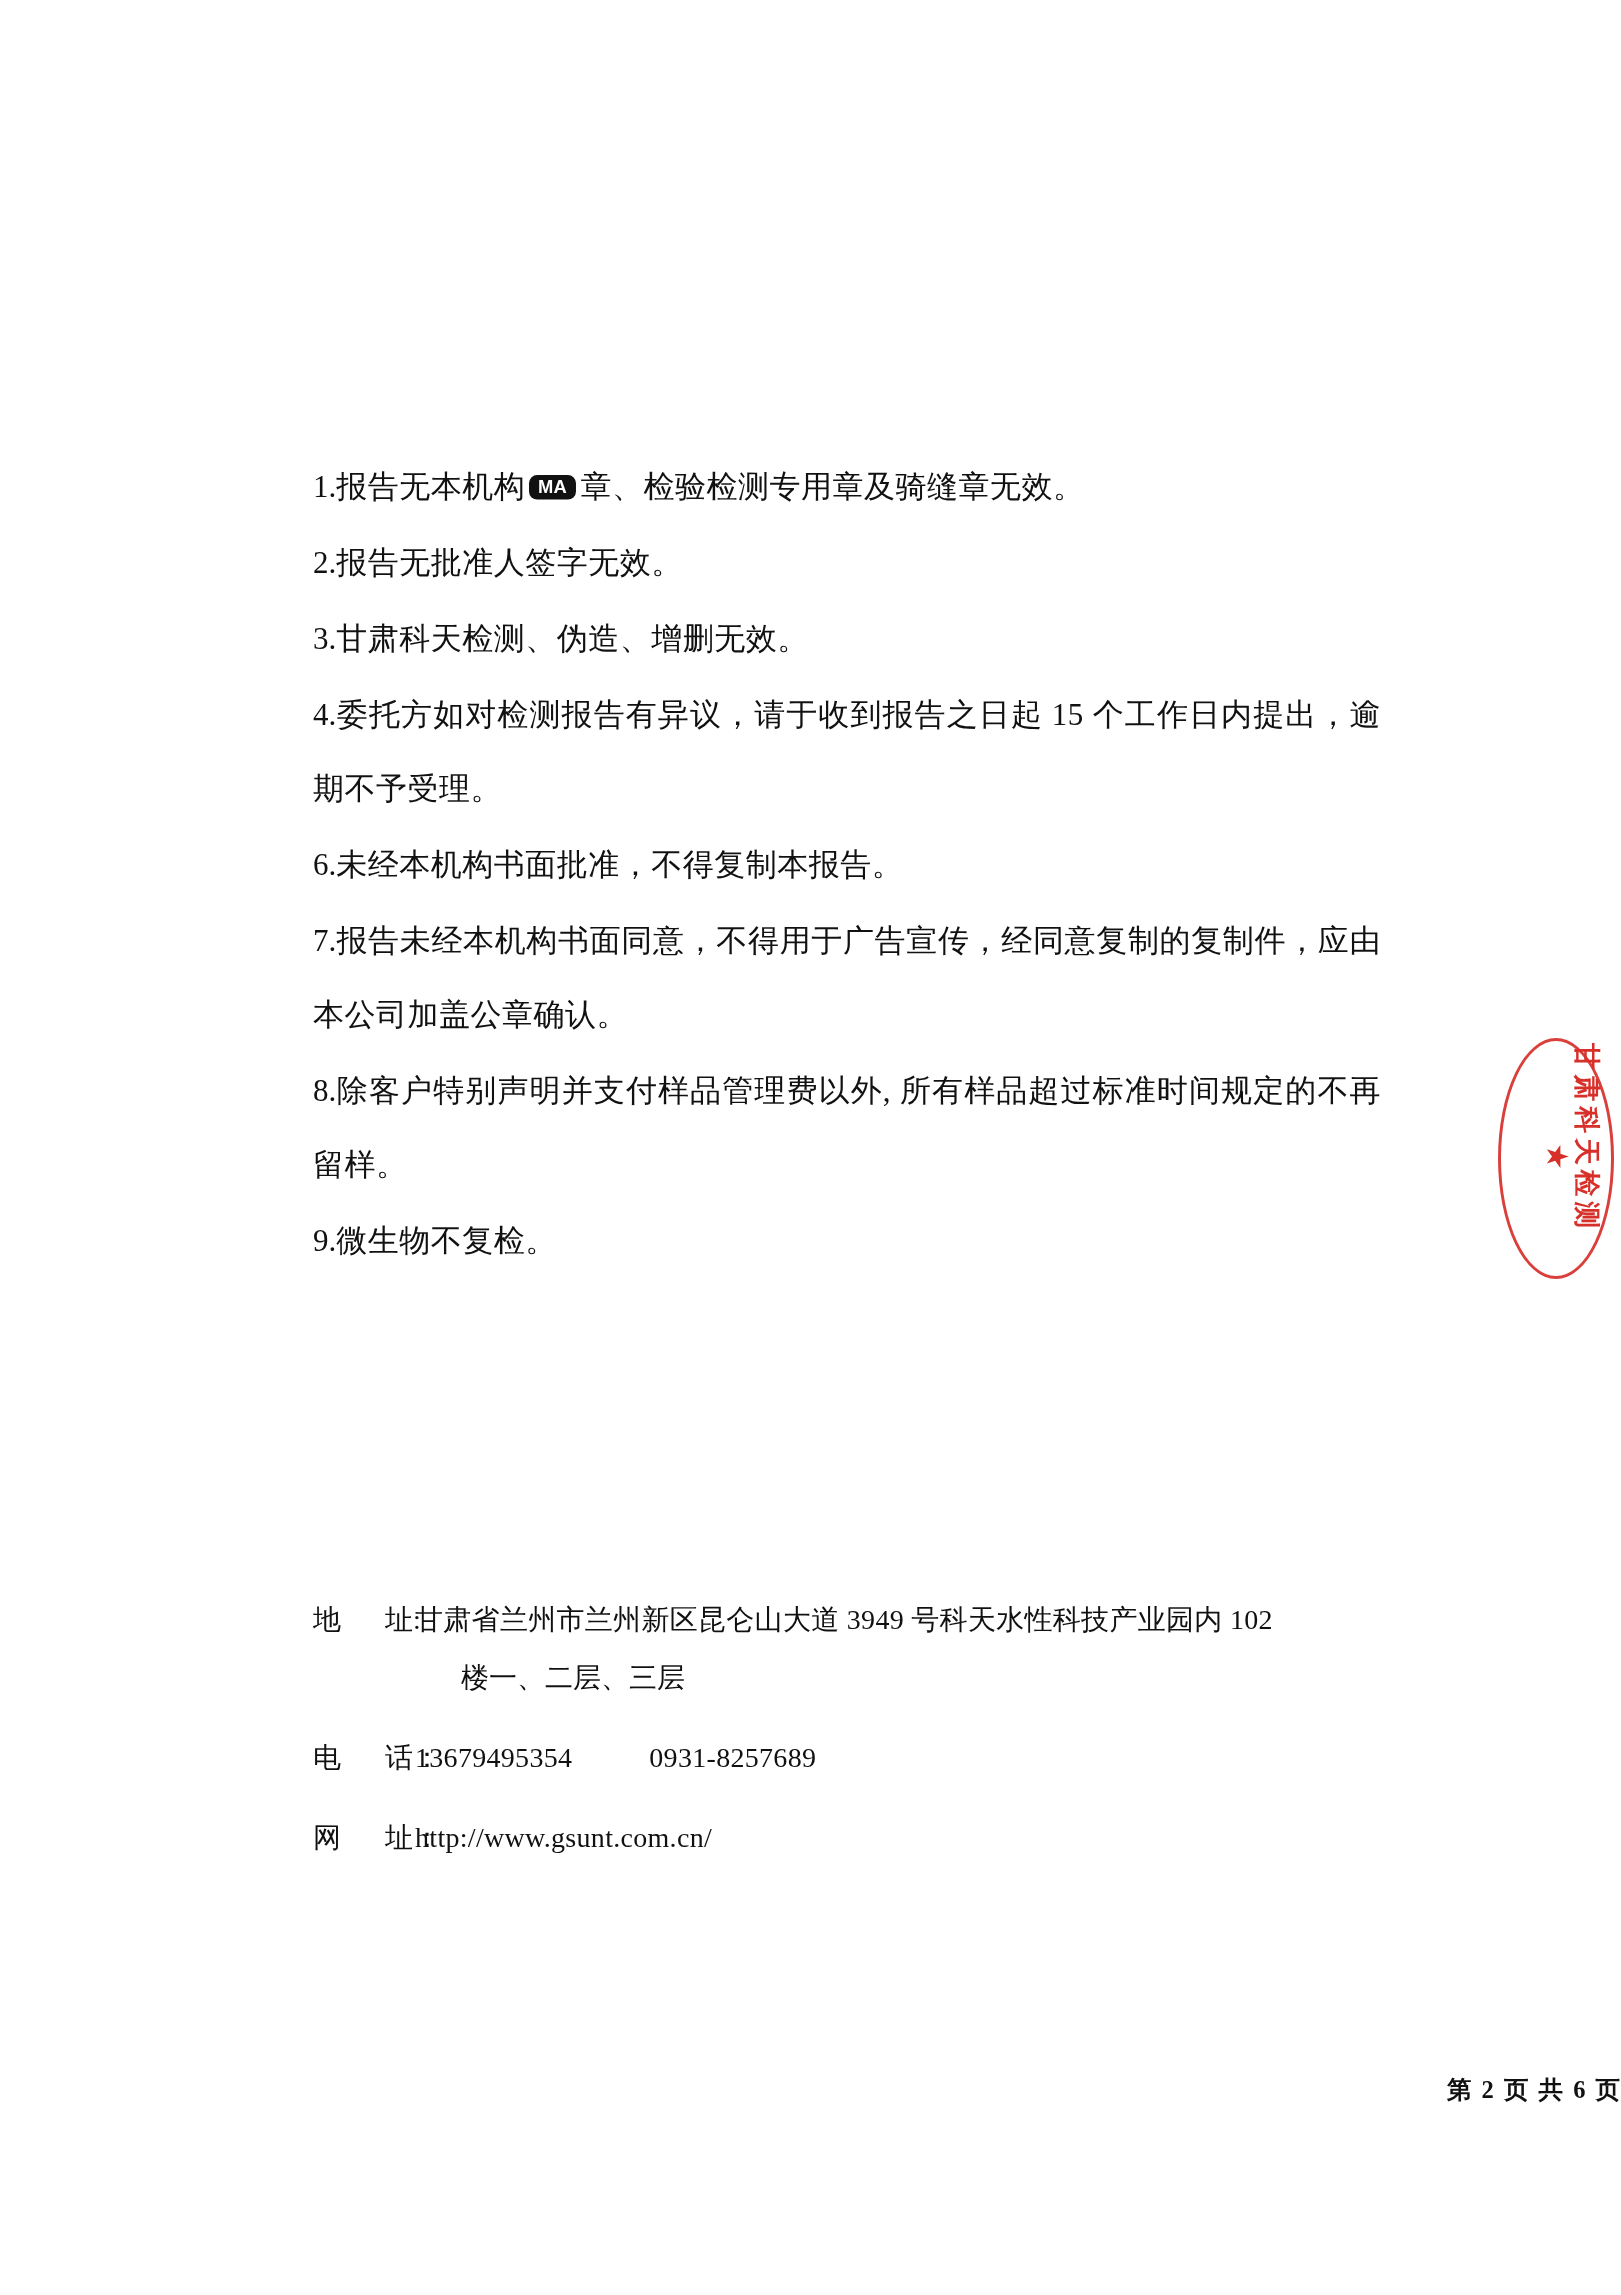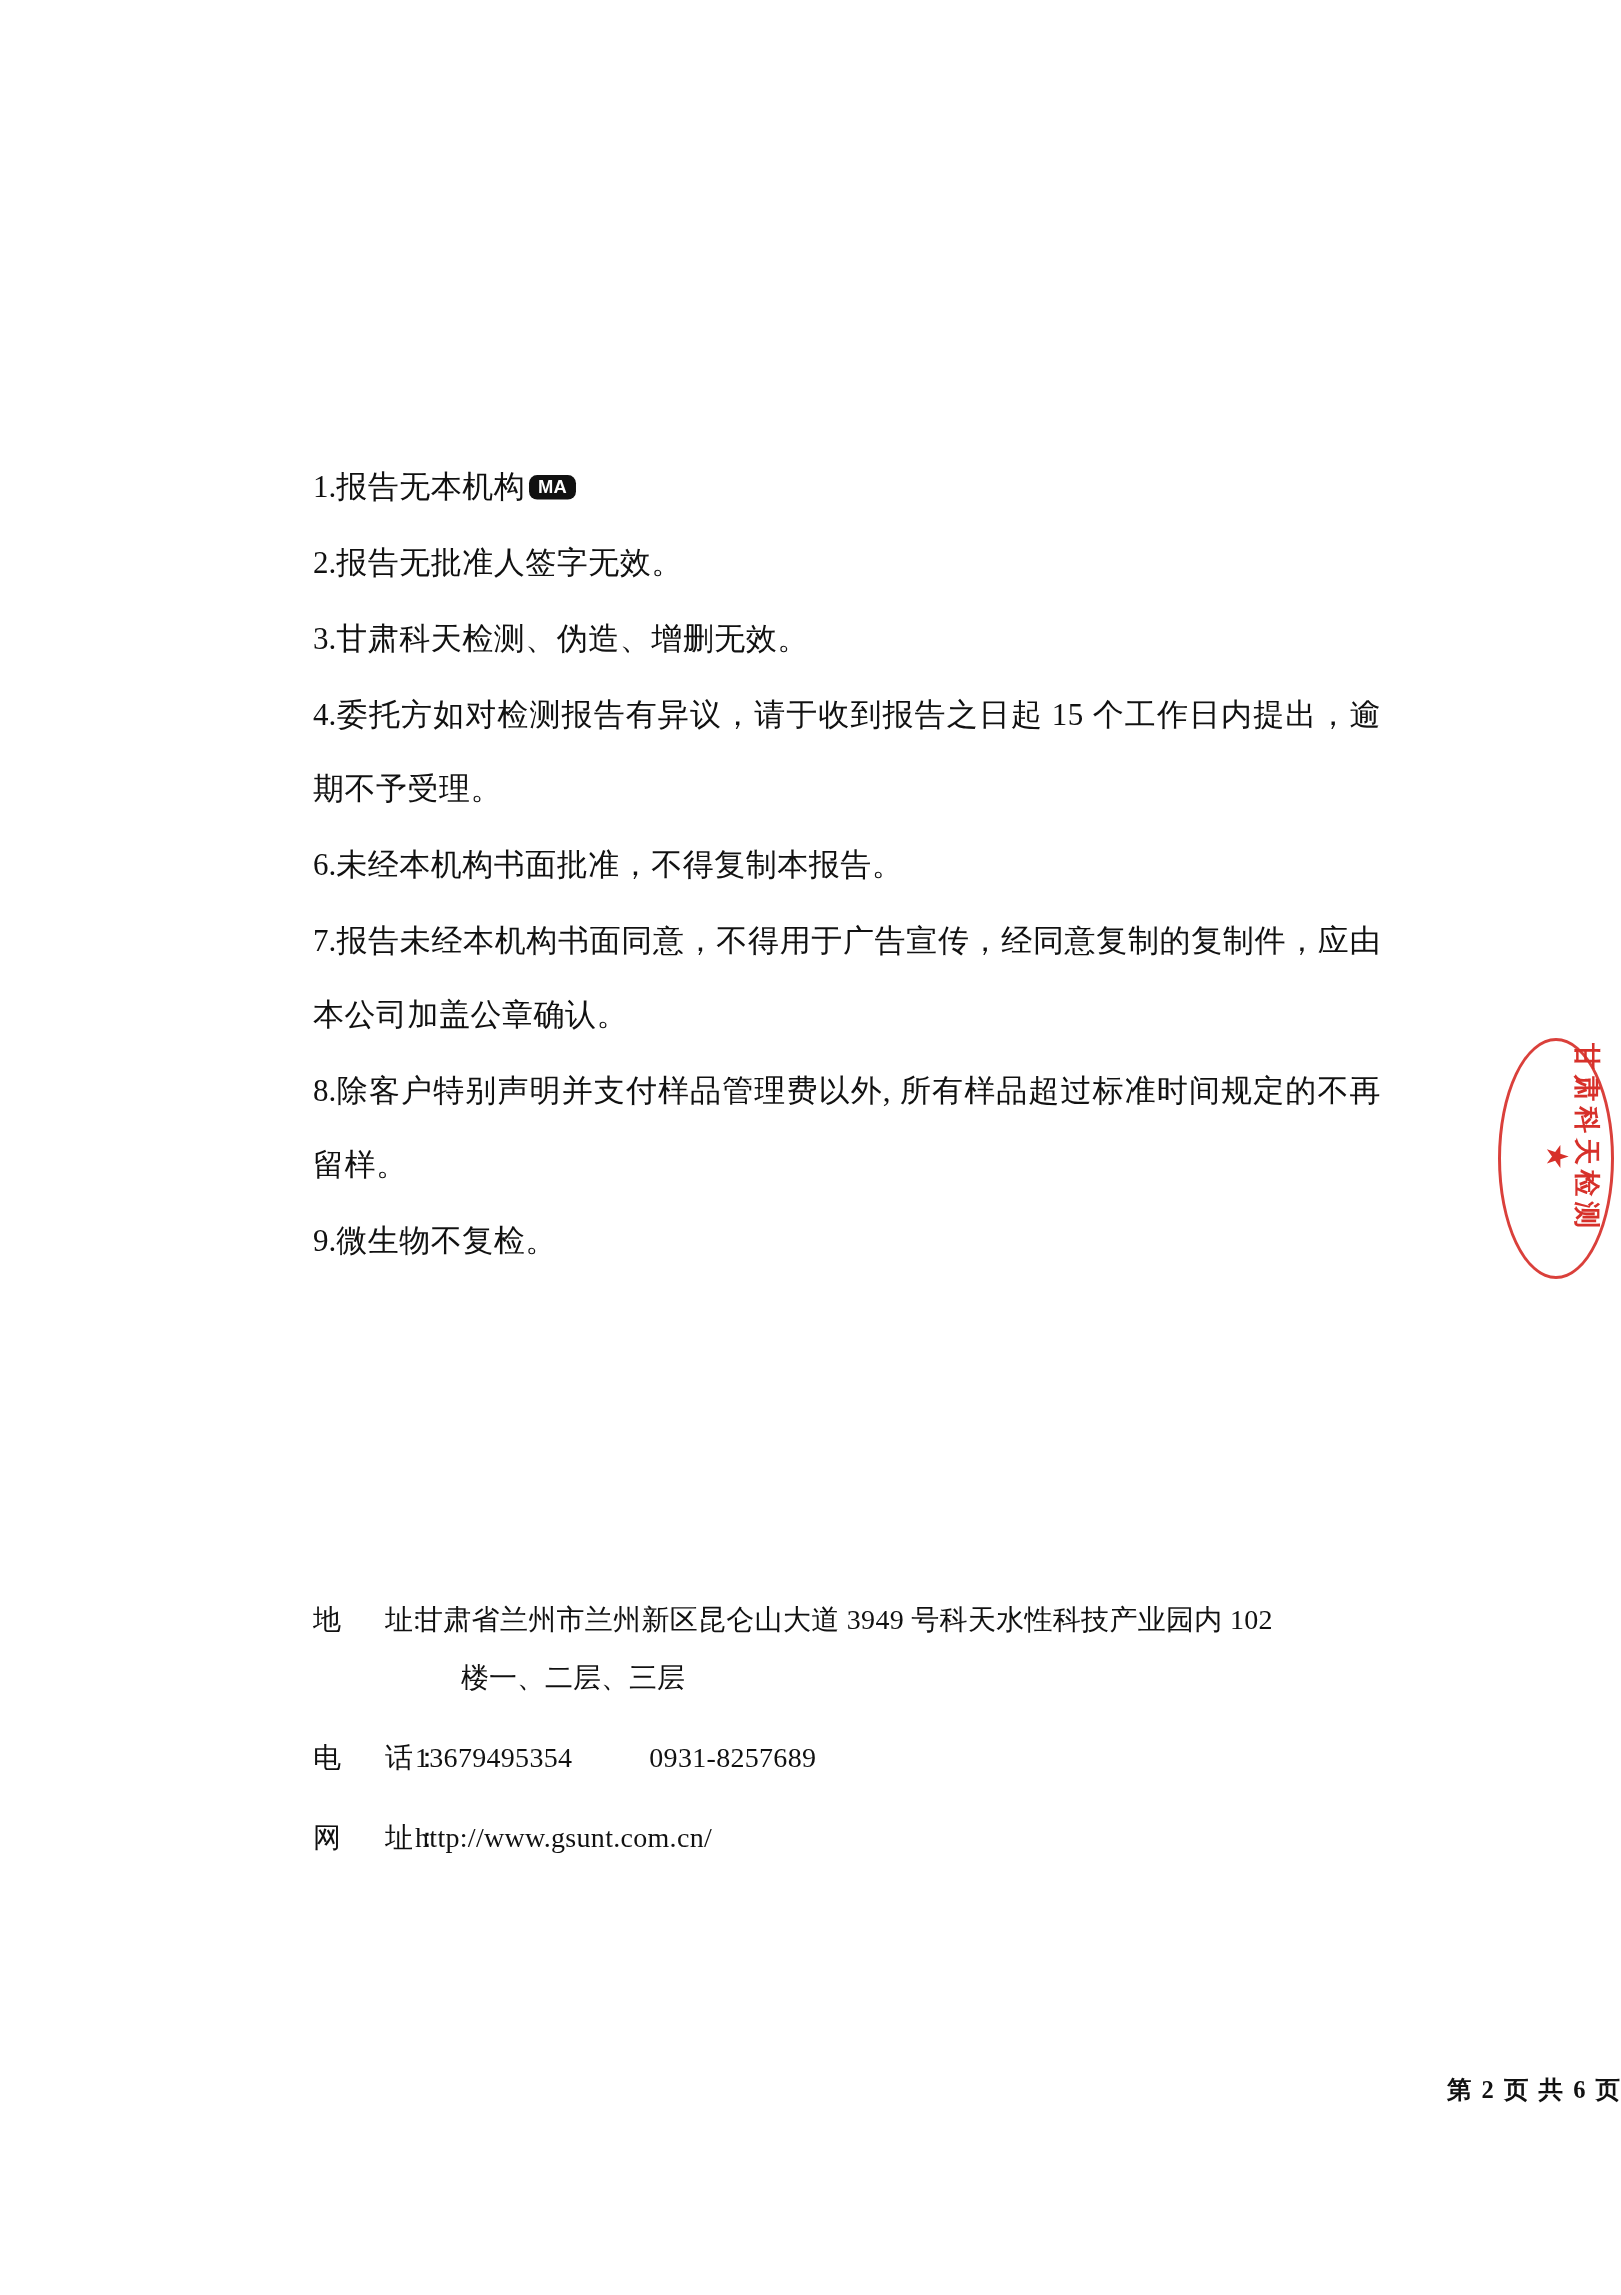--- a/index.html
+++ b/index.html
@@ -157,21 +157,21 @@
 <body>
 
 <div class="page">
 
 
   <div class="statements">
 
     <p class="statement-item"><span class="num">1.</span><span>报告无本机构</span><span class="ma-badge"><svg width="49" height="26.6" viewBox="0 0 96 52" xmlns="http://www.w3.org/2000/svg" style="font-size:60px">
             <rect x="2" y="2" width="92" height="48" rx="16" ry="16" fill="#111111"></rect>
             <text x="48" y="38" font-size="36" font-family="Liberation Sans, sans-serif" font-weight="bold" fill="#ffffff" text-anchor="middle">MA</text>
-          </svg></span></p>
+          </svg></span><span>章、检验检测专用章及骑缝章无效。</span></p>
 
     <p class="statement-item"><span class="num">2.</span><span>报告无批准人签字无效。</span></p>
 
     <p class="statement-item"><span class="num">3.</span><span>甘肃科天检测、伪造、增删无效。</span></p>
 
     <p class="statement-item"><span class="num">4.</span><span>委托方如对检测报告有异议，请于收到报告之日起 15 个工作日内提出，逾期不予受理。</span></p>
 
 
     <p class="statement-item"><span class="num">6.</span><span>未经本机构书面批准，不得复制本报告。</span></p>
 

